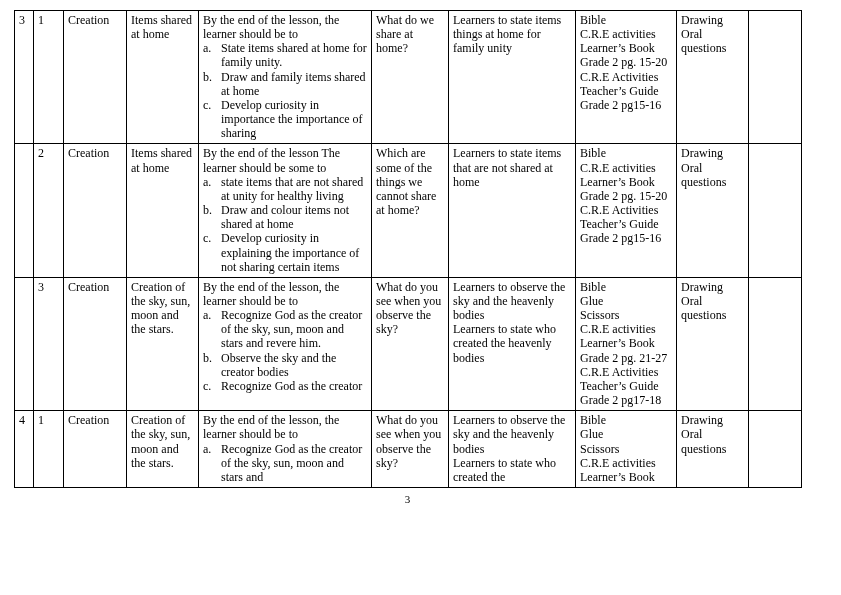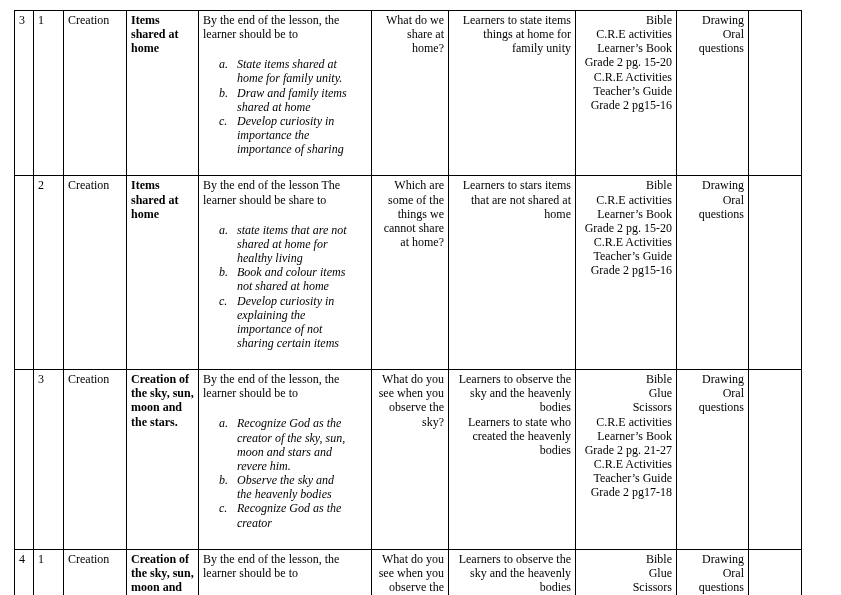--- a/index.html
+++ b/index.html
@@ -23,24 +23,24 @@
   }
   table.sow td {
     border: 1px solid #000;
     vertical-align: top;
     padding: 2px 4px 3px 4px;
     font-size: 12px;
     line-height: 1.18;
     overflow: hidden;
     word-wrap: break-word;
   }
-  td.c-sub { font-weight: bold; font-size: 12.5px; }
-  .pre { white-space: pre-line; text-align: right; }
+  td.c-sub { font-weight: normal; font-size: 12.5px; }
+  .pre { white-space: pre-line; }
   .intro { margin: 0; }
-  ol.abc { margin: 16px; padding: 0; list-style: none; counter-reset: li; font-style: italic; }
+  ol.abc { margin: 0; padding: 0; list-style: none; counter-reset: li; }
   ol.abc li {
     counter-increment: li;
     position: relative;
     padding-left: 18px;
   }
   ol.abc li::before {
     content: counter(li, lower-alpha) ".";
     position: absolute;
     left: 0;
   }
@@ -97,29 +97,29 @@
 questions</td>
         <td></td>
       </tr>
 
       <tr>
         <td></td>
         <td>2</td>
         <td>Creation</td>
         <td class="c-sub">Items shared at home</td>
         <td>
-          <div class="intro">By the end of the lesson The learner should be share to</div>
+          <div class="intro">By the end of the lesson The learner should be some to</div>
           <ol class="abc">
-            <li>state items that are not shared at home for healthy living</li>
-            <li>Book and colour items not shared at home</li>
+            <li>state items that are not shared at unity for healthy living</li>
+            <li>Draw and colour items not shared at home</li>
             <li>Develop curiosity in explaining the importance of not sharing certain items</li>
           </ol>
         </td>
         <td class="pre">Which are some of the things we cannot share at home?</td>
-        <td class="pre">Learners to stars items that are not shared at home</td>
+        <td class="pre">Learners to state items that are not shared at home</td>
         <td class="pre">Bible
 C.R.E activities
 Learner’s Book
 Grade 2 pg. 15-20
 C.R.E Activities
 Teacher’s Guide
 Grade 2 pg15-16</td>
         <td class="pre">Drawing
 Oral questions</td>
         <td></td>
@@ -127,21 +127,21 @@
 
       <tr>
         <td></td>
         <td>3</td>
         <td>Creation</td>
         <td class="c-sub">Creation of the sky, sun, moon and the stars.</td>
         <td>
           <div class="intro">By the end of the lesson, the learner should be to</div>
           <ol class="abc">
             <li>Recognize God as the creator of the sky, sun, moon and stars and revere him.</li>
-            <li>Observe the sky and the heavenly bodies</li>
+            <li>Observe the sky and the creator bodies</li>
             <li>Recognize God as the creator</li>
           </ol>
         </td>
         <td class="pre">What do you see when you observe the sky?</td>
         <td class="pre">Learners to observe the sky and the heavenly bodies
 Learners to state who created the heavenly bodies</td>
         <td class="pre">Bible
 Glue
 Scissors
 C.R.E activities

